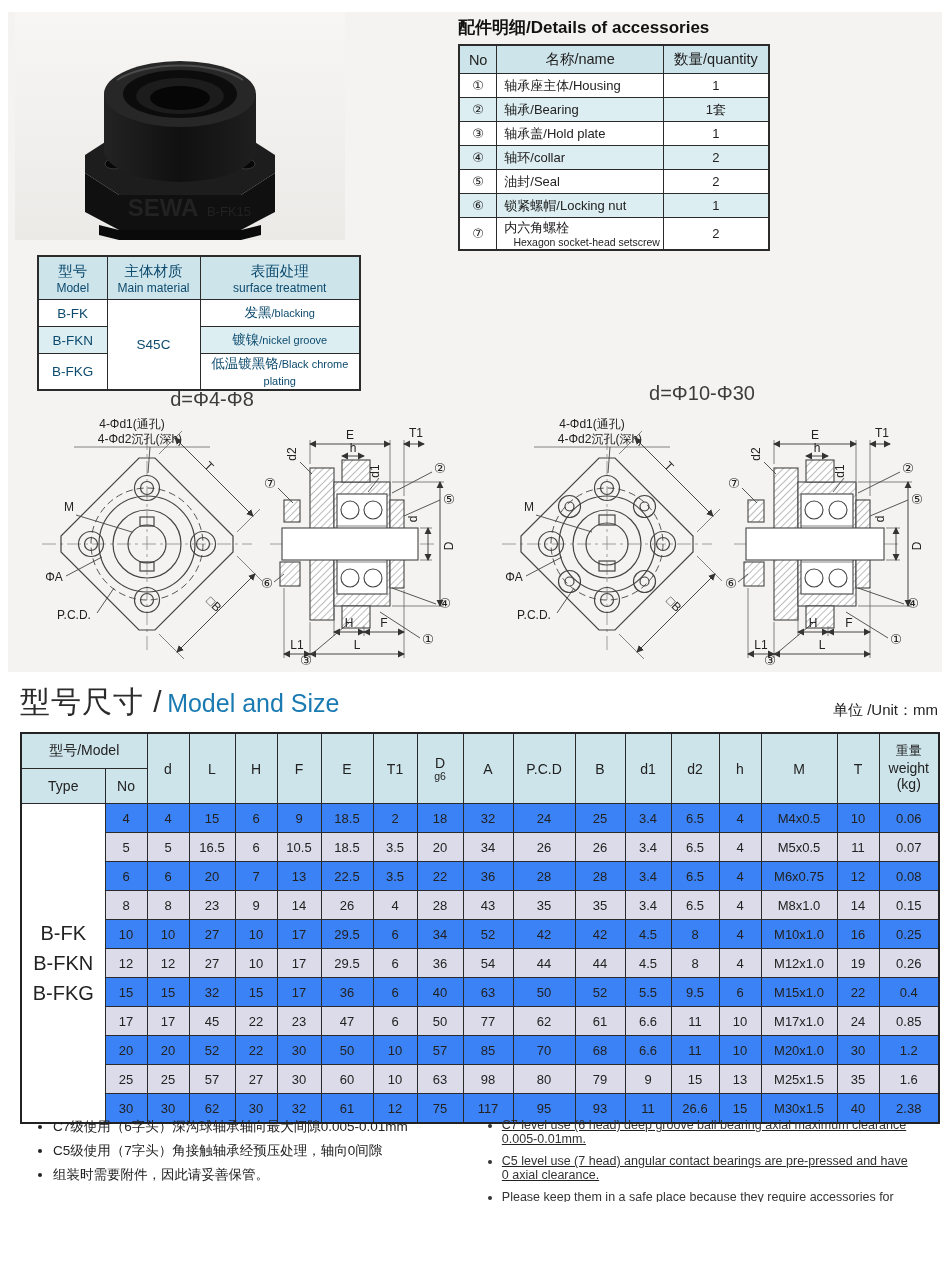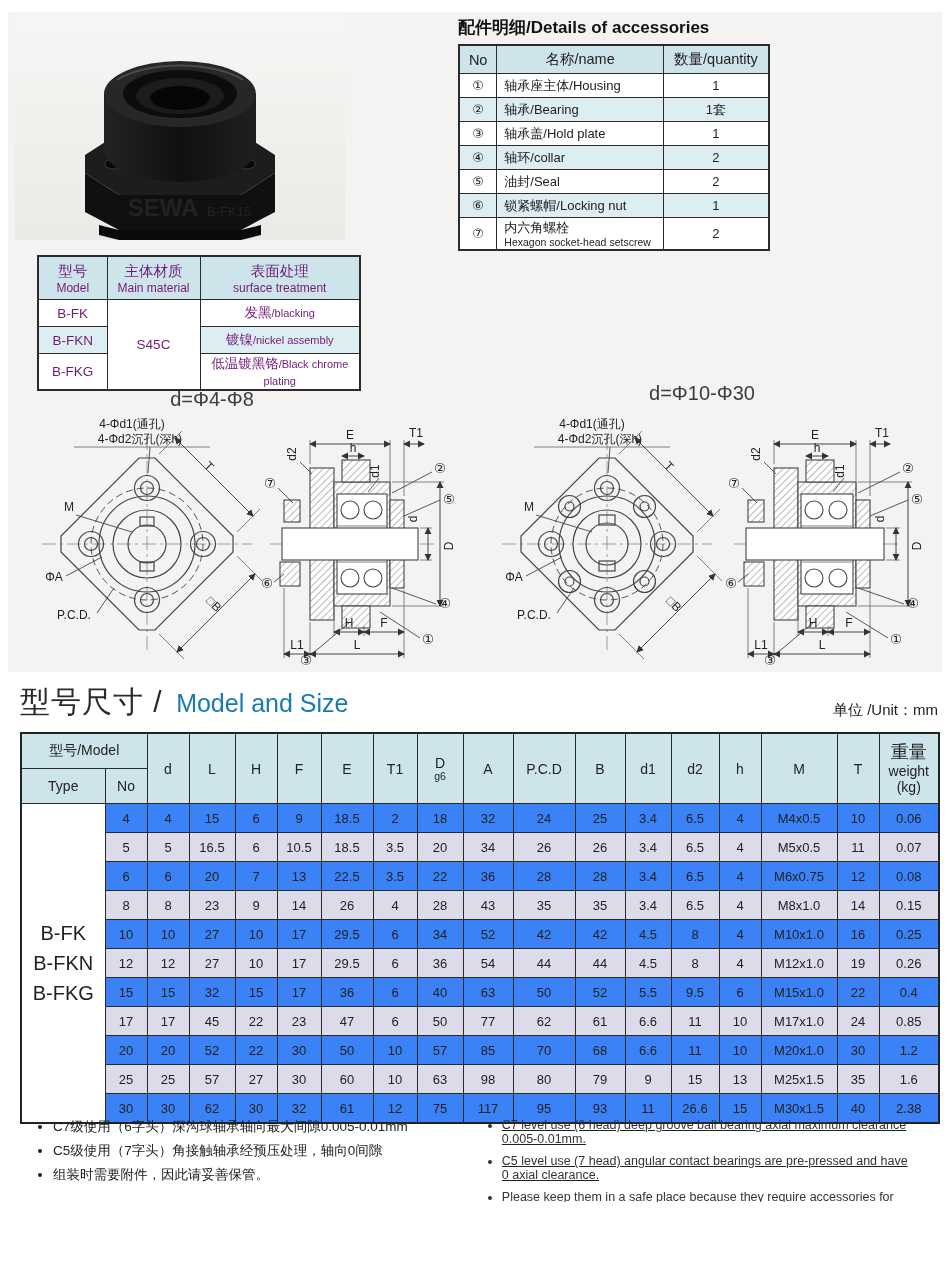--- a/index.html
+++ b/index.html
@@ -12,26 +12,26 @@
   .photo svg{display:block;}
 
   
   .acc{position:absolute;left:458px;top:16px;width:312px;}
   .acc-title{font-size:17px;font-weight:bold;color:#111;margin:0 0 5px 0;}
   table.acc-table{border-collapse:collapse;width:100%;background:#fff;border:2px solid #2b2b2b;}
   table.acc-table th,table.acc-table td{border:1px solid #2b2b2b;font-size:13px;padding:1px 3px;text-align:center;height:21px;color:#222;}
   table.acc-table thead th{background:#cde4ea;font-size:14.5px;height:25px;font-weight:normal;}
   table.acc-table td.nm{text-align:left;padding-left:7px;}
   table.acc-table tr.alt td{background:#ddeef2;}
-  .nm2{font-size:10.5px;line-height:1.05;}
+  .nm2{font-size:10.5px;line-height:1.05;text-align:right;}
 
   
   .mat{position:absolute;left:37px;top:255px;width:322px;}
   table.mat-table{border-collapse:collapse;width:100%;background:#fff;border:2px solid #2b2b2b;table-layout:fixed;}
-  table.mat-table th,table.mat-table td{border:1px solid #2b2b2b;text-align:center;color:#701a75;}
+  table.mat-table th,table.mat-table td{border:1px solid #2b2b2b;text-align:center;color:#0c4a6e;}
   table.mat-table thead th{background:#cde4ea;height:40px;font-weight:normal;}
   table.mat-table thead .cnl{display:block;font-size:14.5px;}
   table.mat-table thead .enl{display:block;font-size:12px;}
   table.mat-table tbody td{height:24px;font-size:13.5px;}
   table.mat-table tr.alt td{background:#ddeef2;}
   table.mat-table .sen{font-size:11px;}
 
   
   svg.dw{position:absolute;top:376px;}
   #dwL{left:12px;}
@@ -45,28 +45,28 @@
   .ext{stroke:#666;stroke-width:0.8;}
   .ldr{stroke:#444;stroke-width:0.9;}
   svg text{font-family:"Liberation Sans","DejaVu Sans",sans-serif;fill:#222;}
   .fl text,.dims text{font-size:12px;text-anchor:middle;}
   .balloon{font-size:13.5px;text-anchor:middle;}
   .dtitle{font-size:20px;fill:#3c3c3c;text-anchor:middle;}
 
   
   .size-header{position:absolute;left:20px;top:682px;width:918px;display:flex;justify-content:space-between;align-items:flex-end;}
   .size-title .cn{font-size:30px;color:#2b2b2b;letter-spacing:1px;}
-  .size-title .en{font-size:25px;color:#1a7ab2;margin-left:9px;}
+  .size-title .en{font-size:25px;color:#1a7ab2;}
   .unit{font-size:15px;color:#222;padding-bottom:3px;}
   table.size-table{position:absolute;left:20px;top:732px;width:918px;border-collapse:collapse;table-layout:fixed;background:#3b82f6;border:2px solid #222;}
   table.size-table th,table.size-table td{border:1px solid #2a2a2a;text-align:center;color:#222;}
   table.size-table thead th{background:#cde4ea;font-weight:normal;font-size:14px;height:32px;}
   table.size-table thead .sub{font-size:10.5px;line-height:1;}
   table.size-table thead .wsm{font-size:14px;line-height:1.15;}
-  table.size-table thead .wcn{font-size:18px;line-height:1.15;}
+  table.size-table thead .wcn{font-size:13px;line-height:1.15;font-family:Liberation Mono, monospace;}
   table.size-table tbody td{font-size:13px;height:26px;}
   table.size-table tbody tr.alt td{background:#dbdbe9;}
   table.size-table td.type-cell{background:#fff !important;font-size:20px;}
   table.size-table td.type-cell div{margin:7px 0;}
 
   
   .notes{position:absolute;left:22px;top:1102px;width:912px;display:flex;}
   .notes ul{margin:16px;padding-left:15px;list-style:disc;}
   .notes .ncn{width:448px;}
   .notes .nen{width:464px;text-decoration:underline;}
@@ -193,21 +193,21 @@
         </tr>
       </thead>
       <tbody>
         <tr>
           <td>B-FK</td>
           <td rowspan="3">S45C</td>
           <td><span>发黑</span><span class="sen">/blacking</span></td>
         </tr>
         <tr class="alt">
           <td>B-FKN</td>
-          <td><span>镀镍</span><span class="sen">/nickel assembly</span></td>
+          <td><span>镀镍</span><span class="sen">/nickel groove</span></td>
         </tr>
         <tr>
           <td>B-FKG</td>
           <td><span>低温镀黑铬</span><span class="sen">/Black chrome plating</span></td>
         </tr>
       </tbody>
     </table>
   </div>
 
   <svg id="dwL" class="dw" viewBox="0 0 455 296" width="455" height="296">

